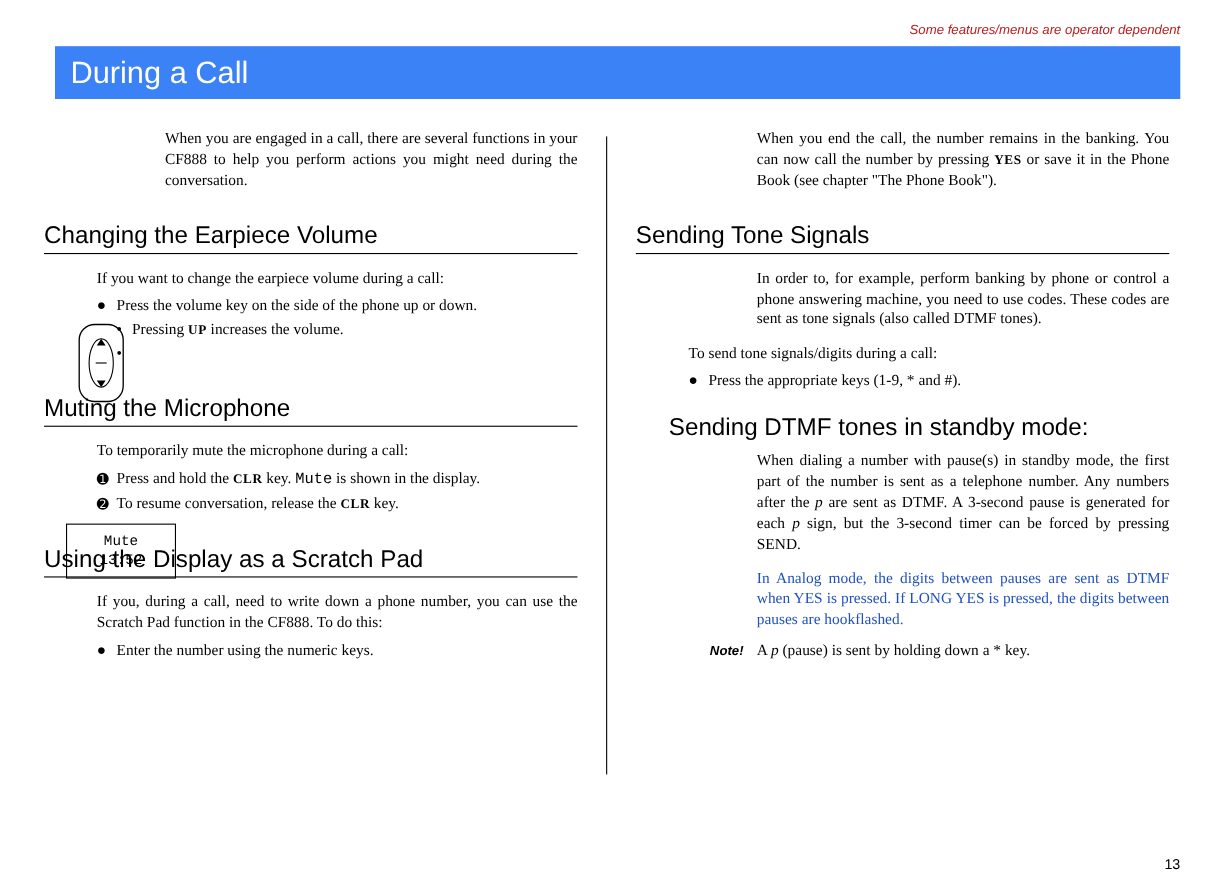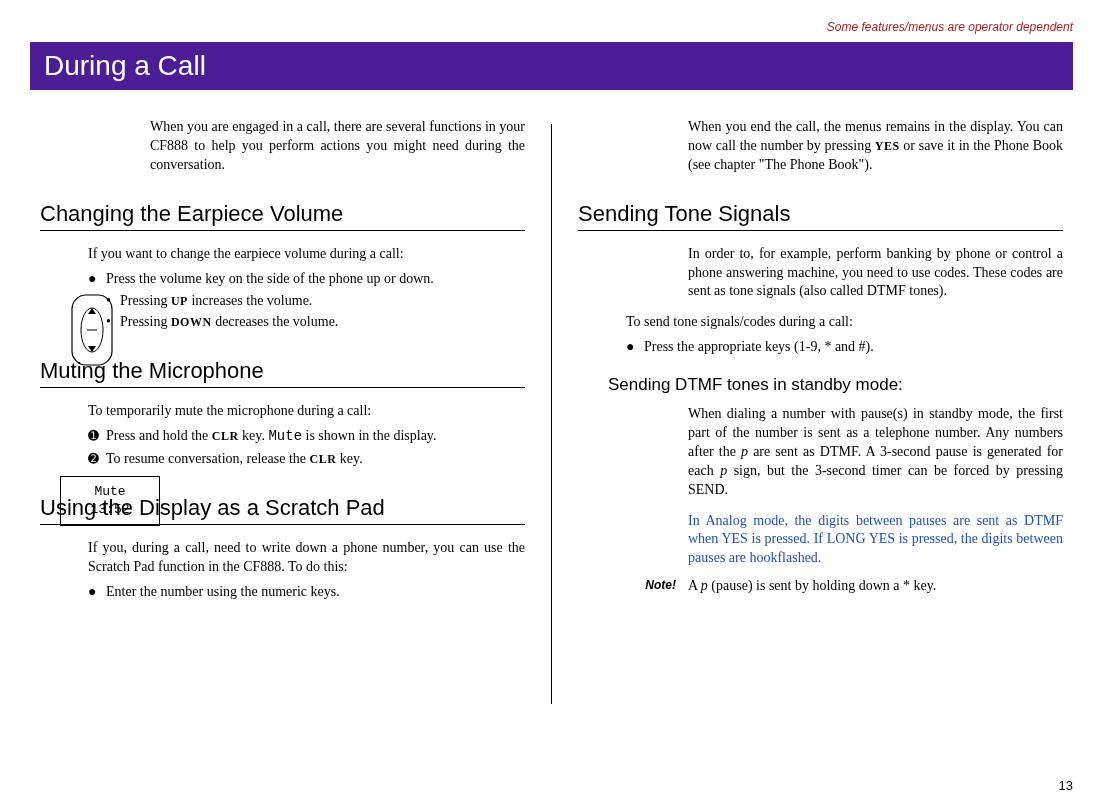--- a/index.html
+++ b/index.html
@@ -14,27 +14,28 @@
   }
   .header-note {
     text-align: right;
     font-style: italic;
     font-family: Verdana, Arial, sans-serif;
     font-size: 12px;
     color: #b91c1c;
     margin-bottom: 8px;
   }
   .title-bar {
-    background: #4c1d95;
+    background: #3b82f6;
     color: #fff;
     font-family: Verdana, Arial, sans-serif;
     font-size: 28px;
     padding: 8px 14px;
     margin-bottom: 28px;
     font-weight: 300;
+    margin-left: 20px;
   }
   .columns {
     display: flex;
     gap: 0;
   }
   .col {
     flex: 1;
     padding: 0 10px;
   }
   .col-left { padding-right: 26px; }
@@ -57,21 +58,21 @@
     font-weight: 300;
     font-size: 22px;
     border-bottom: 1px solid #000;
     padding-bottom: 3px;
     margin-top: 26px;
     margin-bottom: 14px;
   }
   h3.subsection {
     font-family: Verdana, Arial, sans-serif;
     font-weight: 300;
-    font-size: 17px;
+    font-size: 22px;
     margin-top: 18px;
     margin-bottom: 10px;
     margin-left: 30px;
   }
   .content-block {
     margin-left: 48px;
     font-size: 14px;
     line-height: 1.35;
   }
   .bullet {
@@ -166,23 +167,20 @@
         <div class="txt">Press the volume key on the side of the phone up or down.</div>
       </div>
       <div class="sub-bullet">
         <div class="mark">•</div>
         <div class="txt">
           <span>Pressing </span><span class="key">UP</span><span> increases the volume.</span>
         </div>
       </div>
       <div class="sub-bullet">
         <div class="mark">•</div>
-        <div class="txt">
-          <span>Pressing </span><span class="key">DOWN</span><span> decreases the volume.</span>
-        </div>
       </div>
     </div>
 
     <h2 class="section">Muting the Microphone</h2>
 
     <div class="phone-display-box" style="top:358px;">
       <div>Mute</div>
       <div>13:52</div>
     </div>
 
@@ -212,29 +210,29 @@
       </div>
     </div>
 
   </div>
 
   <div class="divider"></div>
 
   <div class="col col-right">
 
     <div class="intro">
-      <span>When you end the call, the menus remains in the display. You can now call the number by pressing </span><span class="key">YES</span><span> or save it in the Phone Book (see chapter "The Phone Book").</span>
+      <span>When you end the call, the number remains in the banking. You can now call the number by pressing </span><span class="key">YES</span><span> or save it in the Phone Book (see chapter "The Phone Book").</span>
     </div>
 
     <h2 class="section">Sending Tone Signals</h2>
 
     <div class="body-text">In order to, for example, perform banking by phone or control a phone answering machine, you need to use codes. These codes are sent as tone signals (also called DTMF tones).</div>
 
     <div class="content-block">
-      <div style="margin-bottom:6px;">To send tone signals/codes during a call:</div>
+      <div style="margin-bottom:6px;">To send tone signals/digits during a call:</div>
       <div class="bullet">
         <div class="mark">●</div>
         <div class="txt">Press the appropriate keys (1-9, * and #).</div>
       </div>
     </div>
 
     <h3 class="subsection">Sending DTMF tones in standby mode:</h3>
 
     <div class="body-text">
       <span>When dialing a number with pause(s) in standby mode, the first part of the number is sent as a telephone number. Any numbers after the </span><span class="italic">p</span><span> are sent as DTMF. A 3-second pause is generated for each </span><span class="italic">p</span><span> sign, but the 3-second timer can be forced by pressing SEND.</span>

